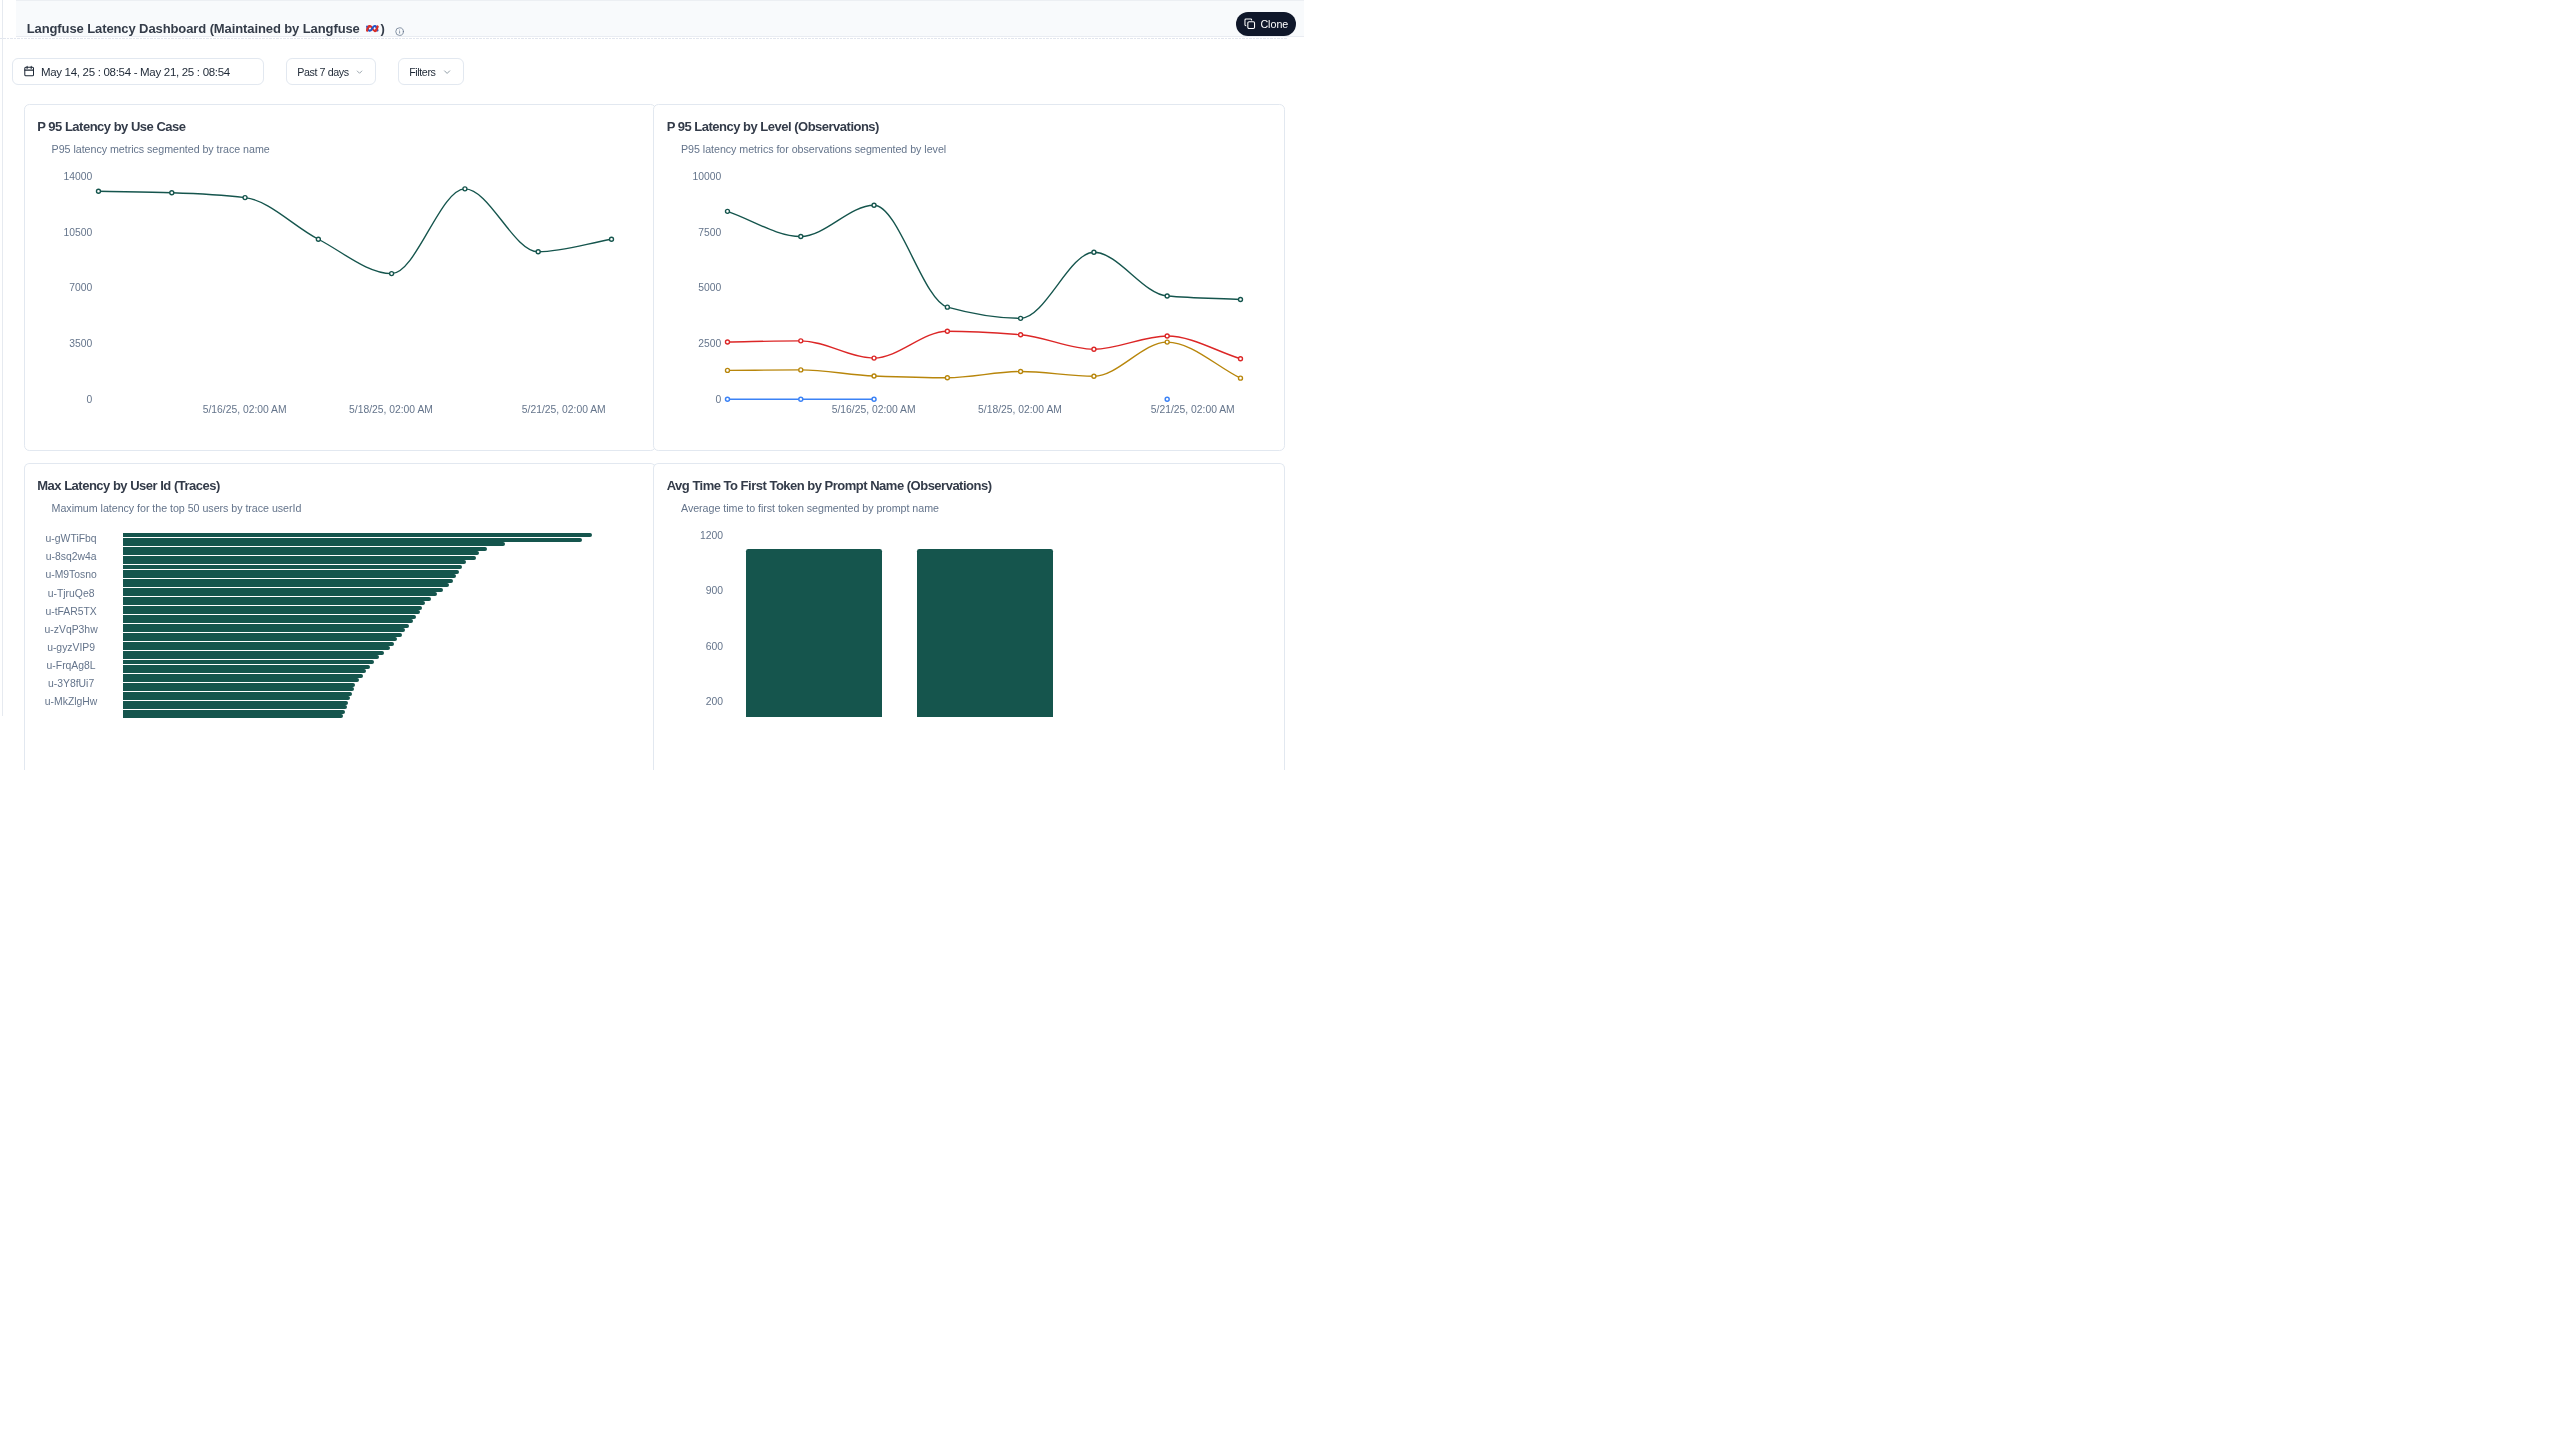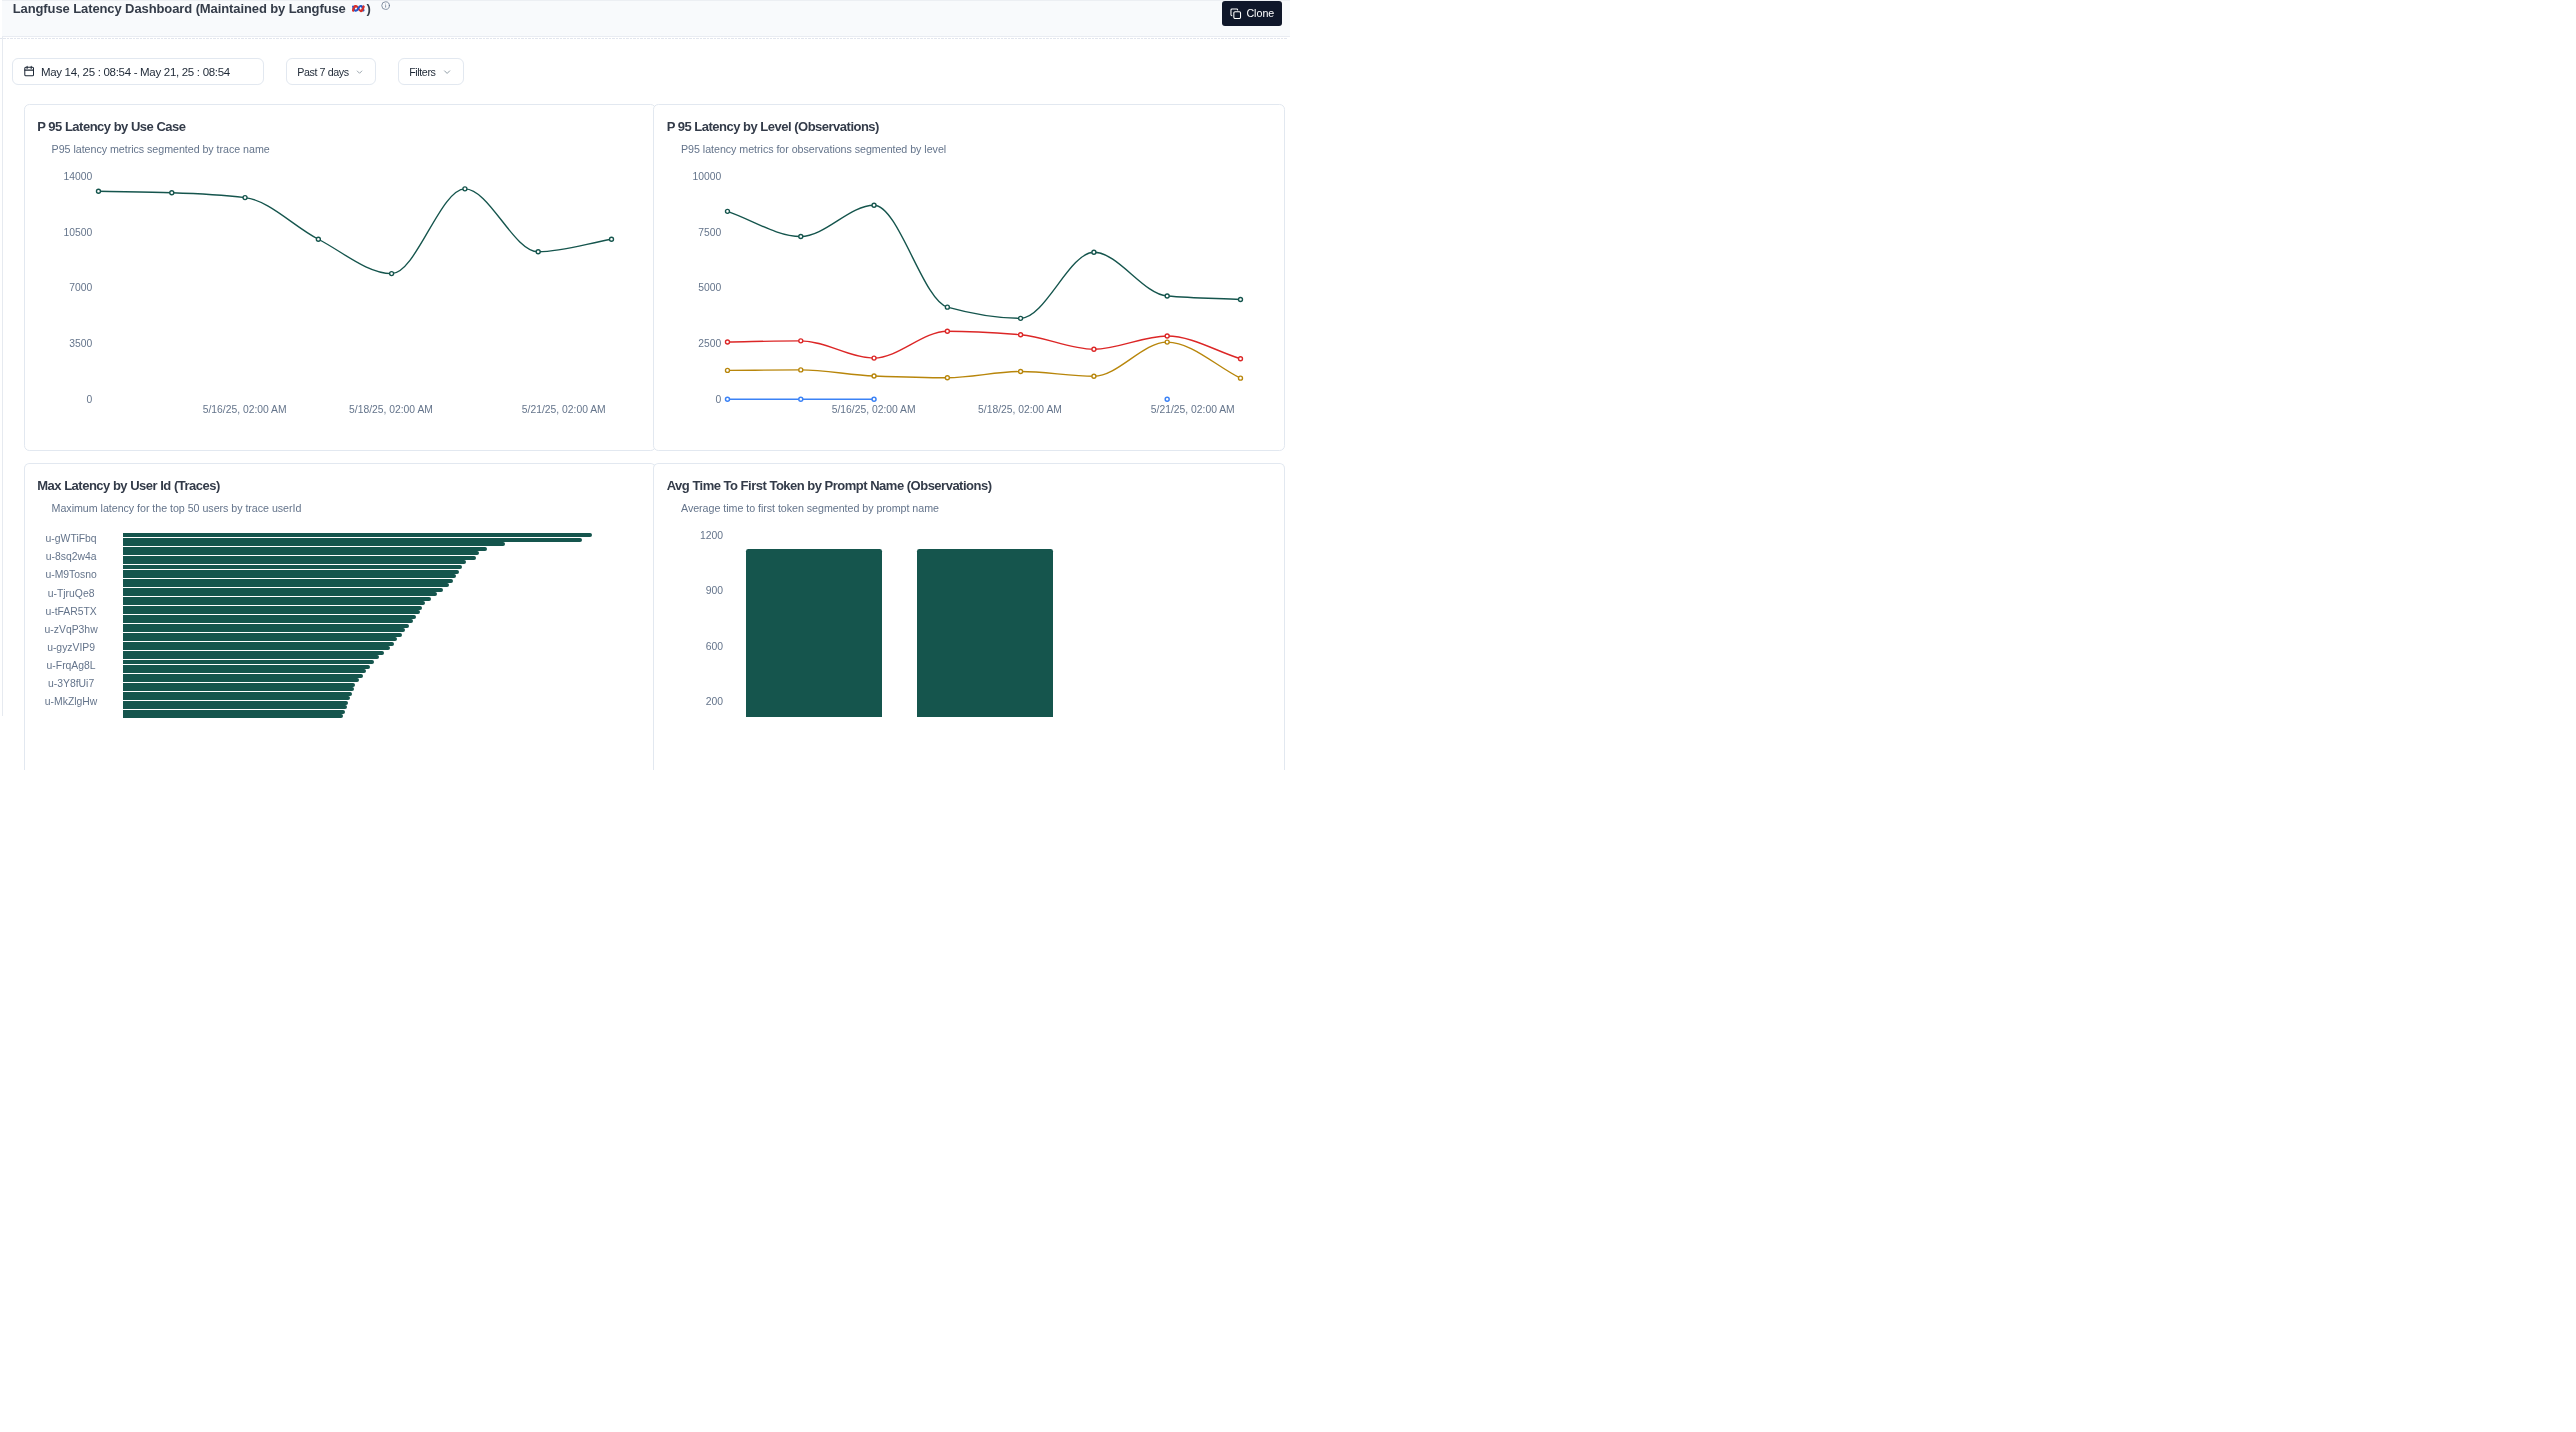--- a/index.html
+++ b/index.html
@@ -1,19 +1,19 @@
 <!DOCTYPE html>
 <html style="font-size:12.3px"><head><meta charset="utf-8"><style>
 *{margin:0;padding:0;box-sizing:border-box}
 html,body{width:1288px;height:716px;overflow:hidden;background:#fff;font-family:"Liberation Sans",sans-serif}
 .leftline{position:absolute;left:1.5px;top:0;width:0.8px;height:716px;background:#e6eaf0}
-header{position:absolute;left:2px;top:0;width:1288px;height:37px;background:#f8fafc;border-top:0.8px solid #eceff3;border-bottom:0.8px solid #e9ecf2;display:flex;align-items:flex-start;padding:0 7.7px 0 10.7px}
+header{position:absolute;left:16px;top:0;width:1288px;height:37px;background:#f8fafc;border-top:0.8px solid #eceff3;border-bottom:0.8px solid #e9ecf2;display:flex;align-items:flex-end;padding:0 7.7px 0 10.7px}
 h1{font-size:13px;font-weight:700;color:#343c49;letter-spacing:-0.1px;display:flex;align-items:center}
 .info{margin-left:10px;display:flex}
-.clonebtn{margin-left:auto;height:24.5px;background:#0f172a;color:#fff;border-radius:3px;display:flex;align-items:center;gap:4.6px;padding:8px 8px;font-size:10.7px;font-weight:500}
+.clonebtn{margin-left:auto;height:24.5px;background:#0f172a;color:#fff;border-radius:12px;display:flex;align-items:center;gap:4.6px;padding:8px 8px;font-size:10.7px;font-weight:500}
 .toolbar{position:absolute;left:11.5px;top:58px;display:flex;gap:22px}
 .btn{height:27px;min-width:0;flex:0 0 auto;border:0.8px solid #e2e8f0;border-radius:6.1px;background:#fff;display:flex;align-items:center;font-size:10.7px;color:#1e2836;font-weight:500;overflow:hidden;white-space:nowrap}
 .btn.date{width:252px;padding:0 10px;gap:6.1px;font-weight:400;font-size:11.5px;letter-spacing:-0.3px}
 .btn.p7{width:90px;padding:0 10.7px;gap:6.1px;letter-spacing:-0.4px}
 .btn.flt{width:66px;padding:0 10.7px;gap:6.1px;letter-spacing:-0.4px}
 .chev{color:#7d8c96;margin-top:1.5px}
 .card{position:absolute;width:632px;height:347px;border:0.8px solid #e2e8f0;border-radius:5.4px;background:#fff}
 .card h2{position:absolute;left:12.7px;top:119px;font-size:13px;font-weight:700;color:#333b49;letter-spacing:-0.5px}
 .card .sub{position:absolute;left:27px;top:143px;font-size:10.7px;color:#64748b;letter-spacing:-0.04px}
 .c1{left:23.6px;top:104px}

